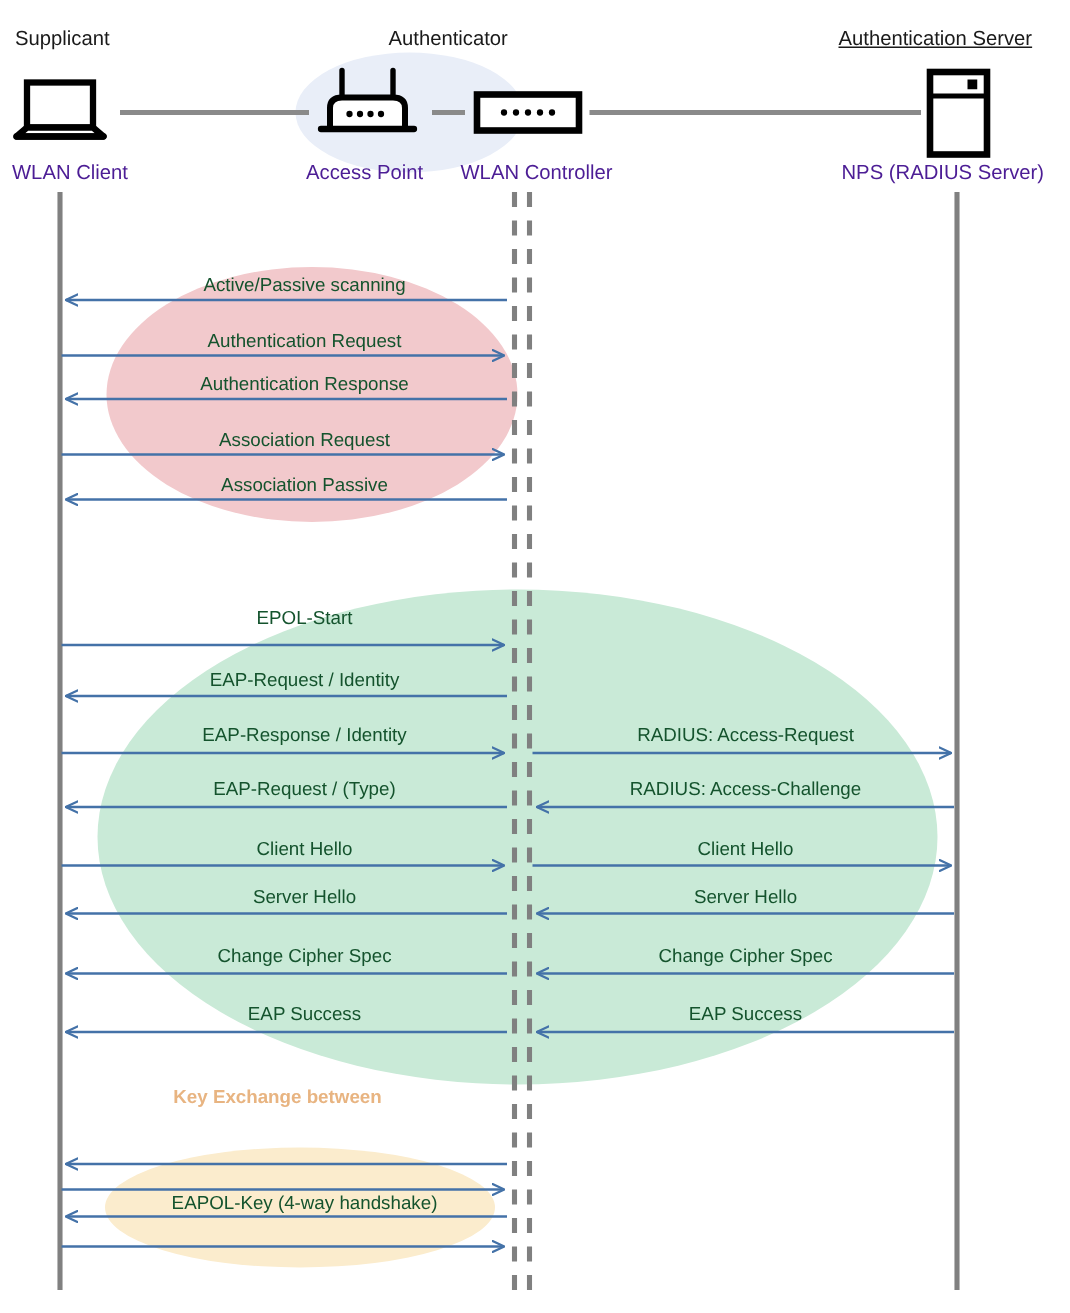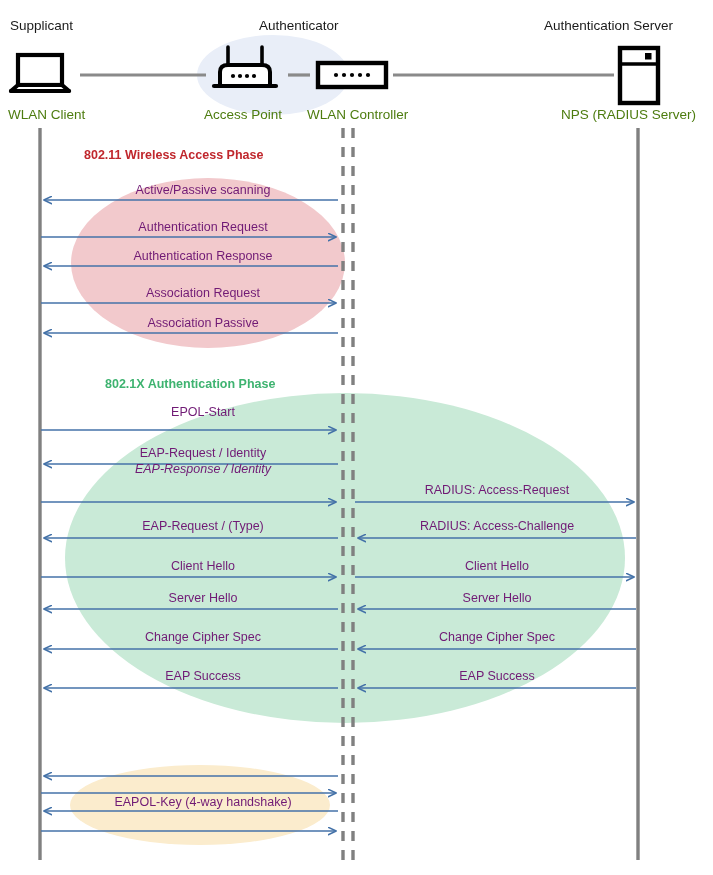--- a/index.html
+++ b/index.html
@@ -8,28 +8,28 @@
     font-family:"Liberation Sans","DejaVu Sans",sans-serif;
     color:#111111;
   }
   #stage{position:absolute;left:0;top:0;width:713px;height:875px;}
   #svgroot{position:absolute;left:0;top:0;width:713px;height:875px;}
 
   .hdr-title{
     position:absolute;font-size:13.5px;color:#1a1a1a;white-space:nowrap;
   }
   .dev-label{
-    position:absolute;font-size:13.5px;color:#4d7c0f;white-space:nowrap;
+    position:absolute;font-size:13.5px;color:#4c1d95;white-space:nowrap;
   }
   .phase-label{
     position:absolute;font-size:12.5px;font-weight:bold;white-space:nowrap;
     text-align:center;line-height:1.45;
   }
   .msg-label{
-    position:absolute;font-size:12.5px;color:#701a75;white-space:nowrap;
+    position:absolute;font-size:12.5px;color:#14532d;white-space:nowrap;
     text-align:center;transform:translateX(-50%);
   }
 </style>
 </head>
 <body>
 
 <div id="stage">
 
   <svg id="svgroot" viewBox="0 0 713 875">
     <defs>
@@ -119,41 +119,40 @@
       <line x1="636" y1="538" x2="358" y2="538" marker-end="url(#arrR)"></line>
       <line x1="355" y1="577" x2="634" y2="577" marker-end="url(#arrR)"></line>
       <line x1="636" y1="609" x2="358" y2="609" marker-end="url(#arrR)"></line>
       <line x1="636" y1="649" x2="358" y2="649" marker-end="url(#arrR)"></line>
       <line x1="636" y1="688" x2="358" y2="688" marker-end="url(#arrR)"></line>
     </g>
   </svg>
 
   <div class="hdr-title" style="left:10px;top:18px;">Supplicant</div>
   <div class="hdr-title" style="left:259px;top:18px;">Authenticator</div>
-  <div class="hdr-title" style="left:544px;top:18px;">Authentication Server</div>
+  <div class="hdr-title" style="left:559px;top:18px;text-decoration:underline;">Authentication Server</div>
 
   <div class="dev-label" style="left:8px;top:107px;">WLAN Client</div>
   <div class="dev-label" style="left:204px;top:107px;">Access Point</div>
   <div class="dev-label" style="left:307px;top:107px;">WLAN Controller</div>
   <div class="dev-label" style="left:561px;top:107px;">NPS (RADIUS Server)</div>
 
-  <div class="phase-label" style="left:84px;top:146px;color:#c0272d;">802.11 Wireless Access Phase</div>
-  <div class="phase-label" style="left:105px;top:375px;color:#3eb370;">802.1X Authentication Phase</div>
   <div class="phase-label" style="left:95px;top:722px;color:#e8b481;width:180px;">
+    <div>Key Exchange between</div>
   </div>
 
   <div class="msg-label" style="left:203px;top:183px;">Active/Passive scanning</div>
   <div class="msg-label" style="left:203px;top:220px;">Authentication Request</div>
   <div class="msg-label" style="left:203px;top:249px;">Authentication Response</div>
   <div class="msg-label" style="left:203px;top:286px;">Association Request</div>
   <div class="msg-label" style="left:203px;top:316px;">Association Passive</div>
 
   <div class="msg-label" style="left:203px;top:405px;text-align:right;">EPOL-Start</div>
   <div class="msg-label" style="left:203px;top:446px;">EAP-Request / Identity</div>
-  <div class="msg-label" style="left:203px;top:462px;font-style:italic;">EAP-Response / Identity</div>
+  <div class="msg-label" style="left:203px;top:483px;">EAP-Response / Identity</div>
   <div class="msg-label" style="left:203px;top:519px;">EAP-Request / (Type)</div>
   <div class="msg-label" style="left:203px;top:559px;">Client Hello</div>
   <div class="msg-label" style="left:203px;top:591px;">Server Hello</div>
   <div class="msg-label" style="left:203px;top:630px;">Change Cipher Spec</div>
   <div class="msg-label" style="left:203px;top:669px;">EAP Success</div>
 
   <div class="msg-label" style="left:203px;top:795px;">EAPOL-Key (4-way handshake)</div>
 
   <div class="msg-label" style="left:497px;top:483px;text-align:right;">RADIUS: Access-Request</div>
   <div class="msg-label" style="left:497px;top:519px;">RADIUS: Access-Challenge</div>

